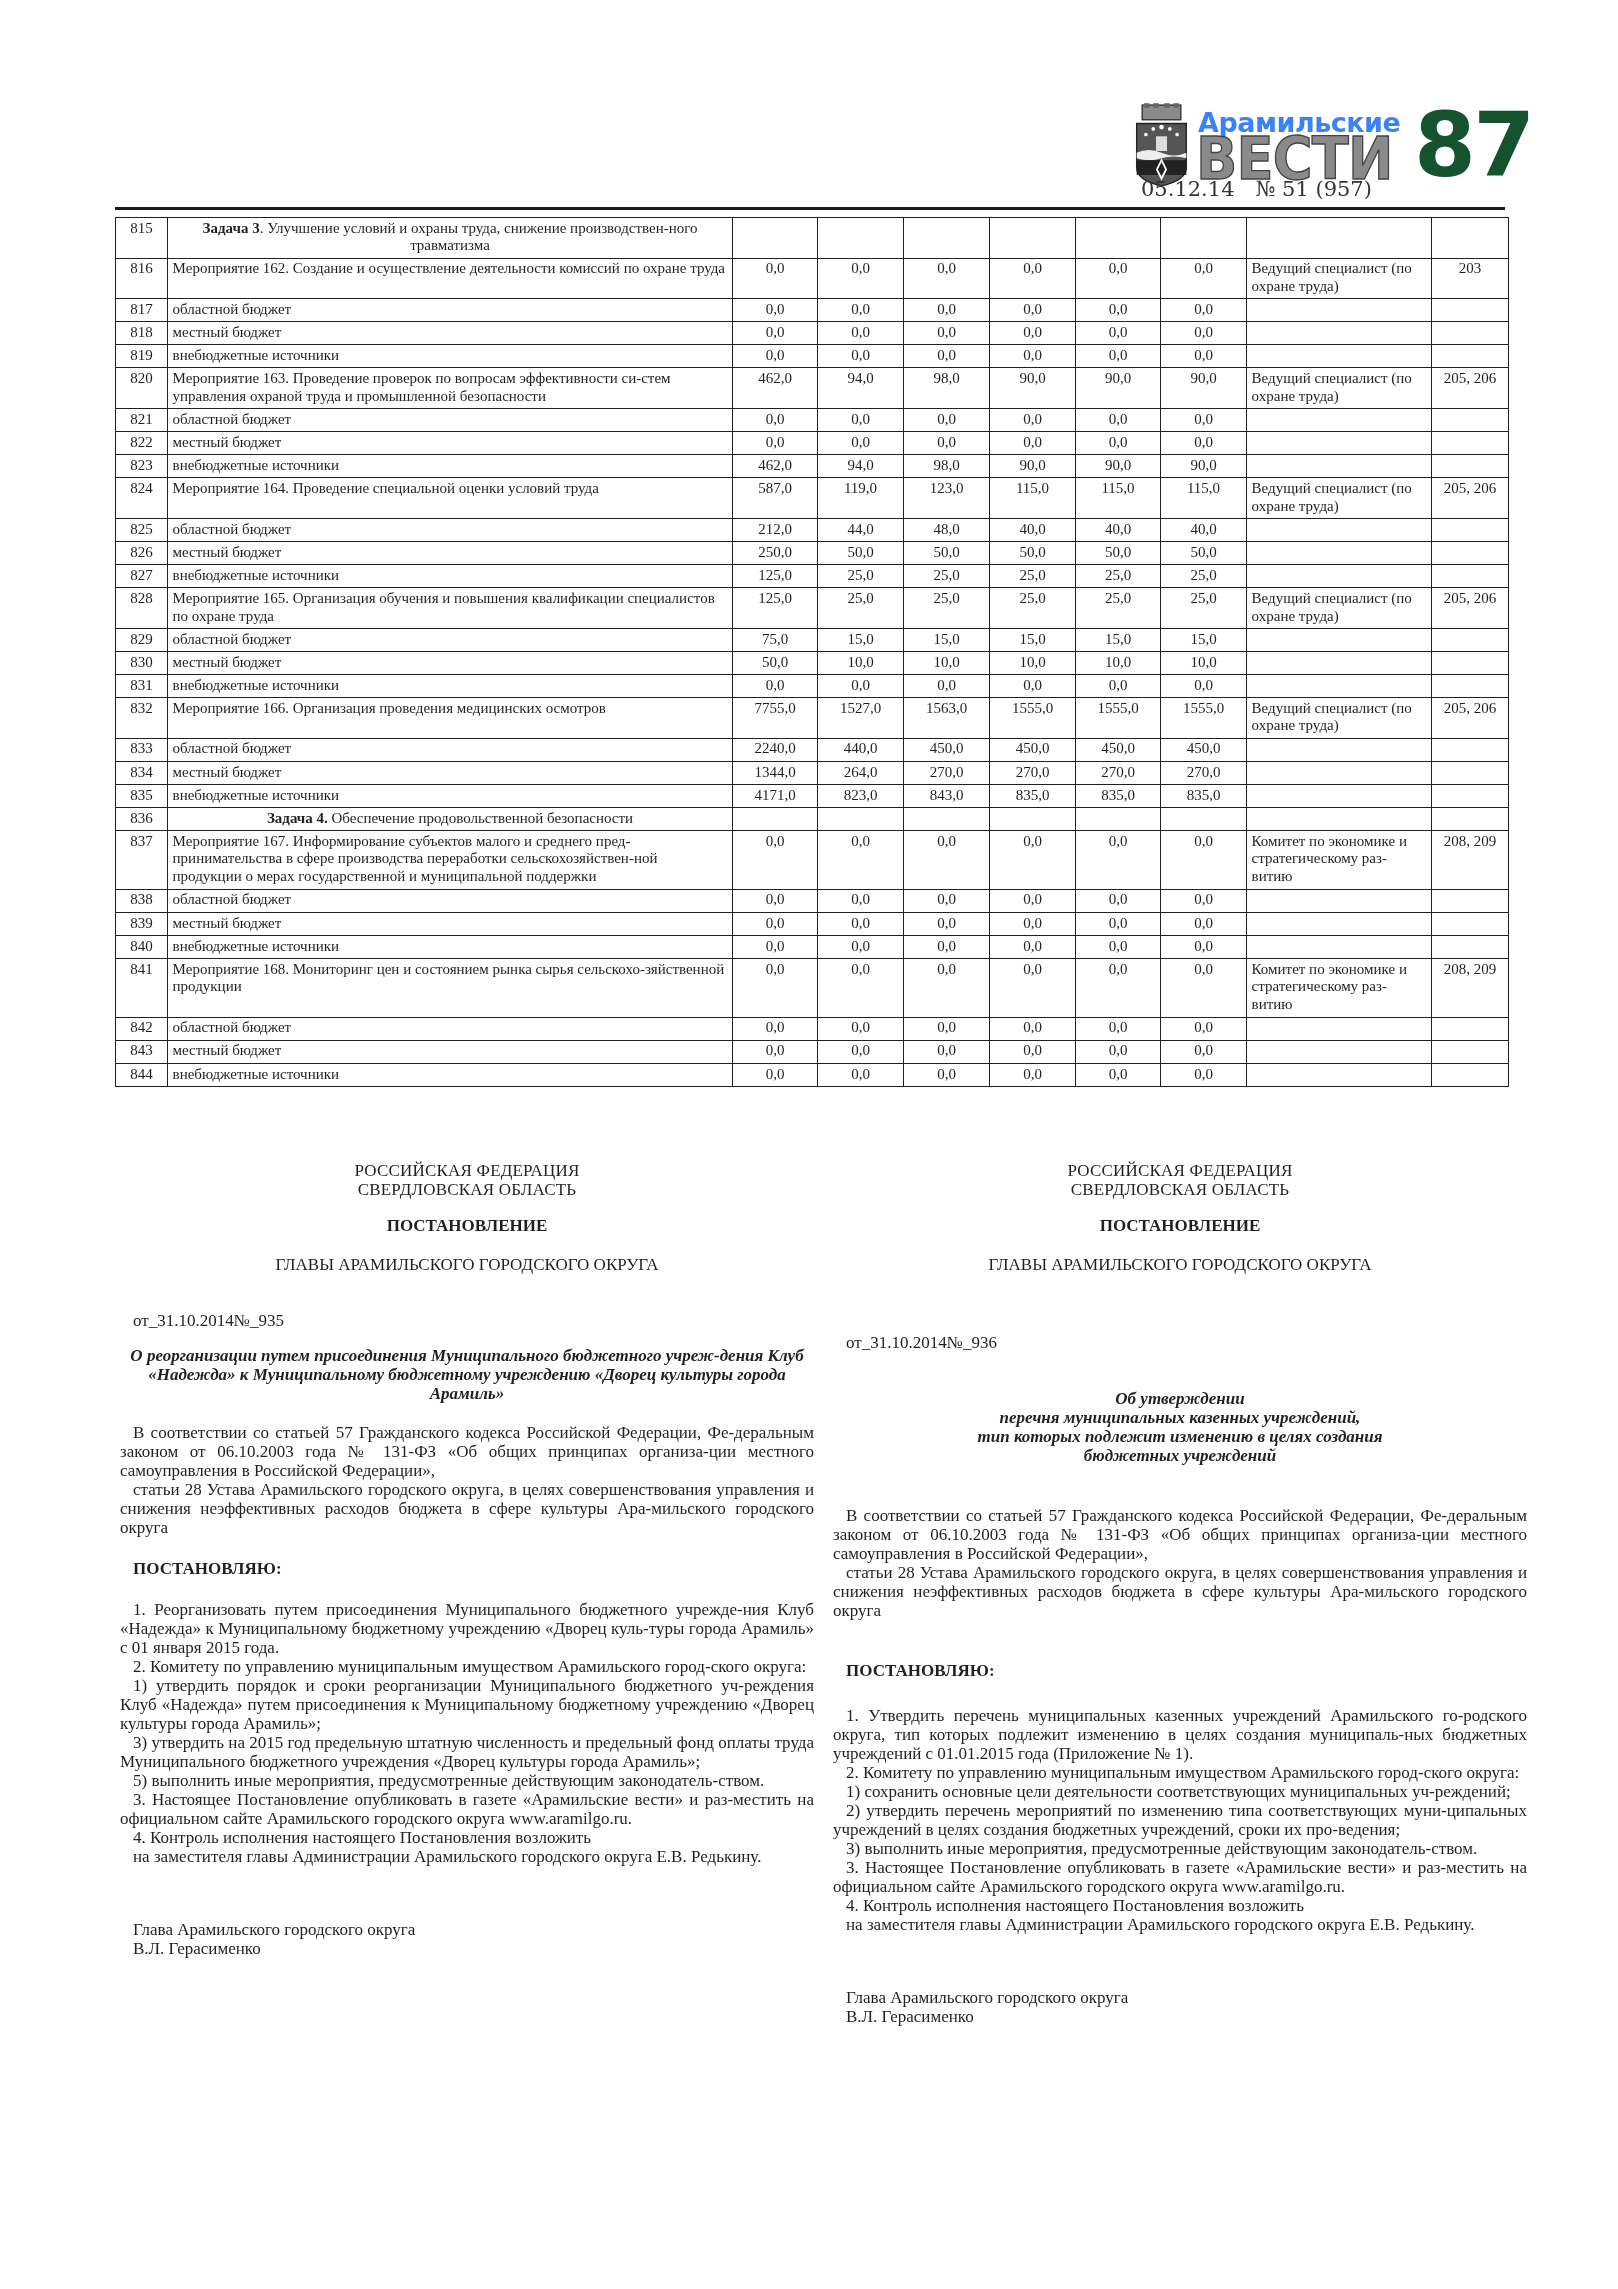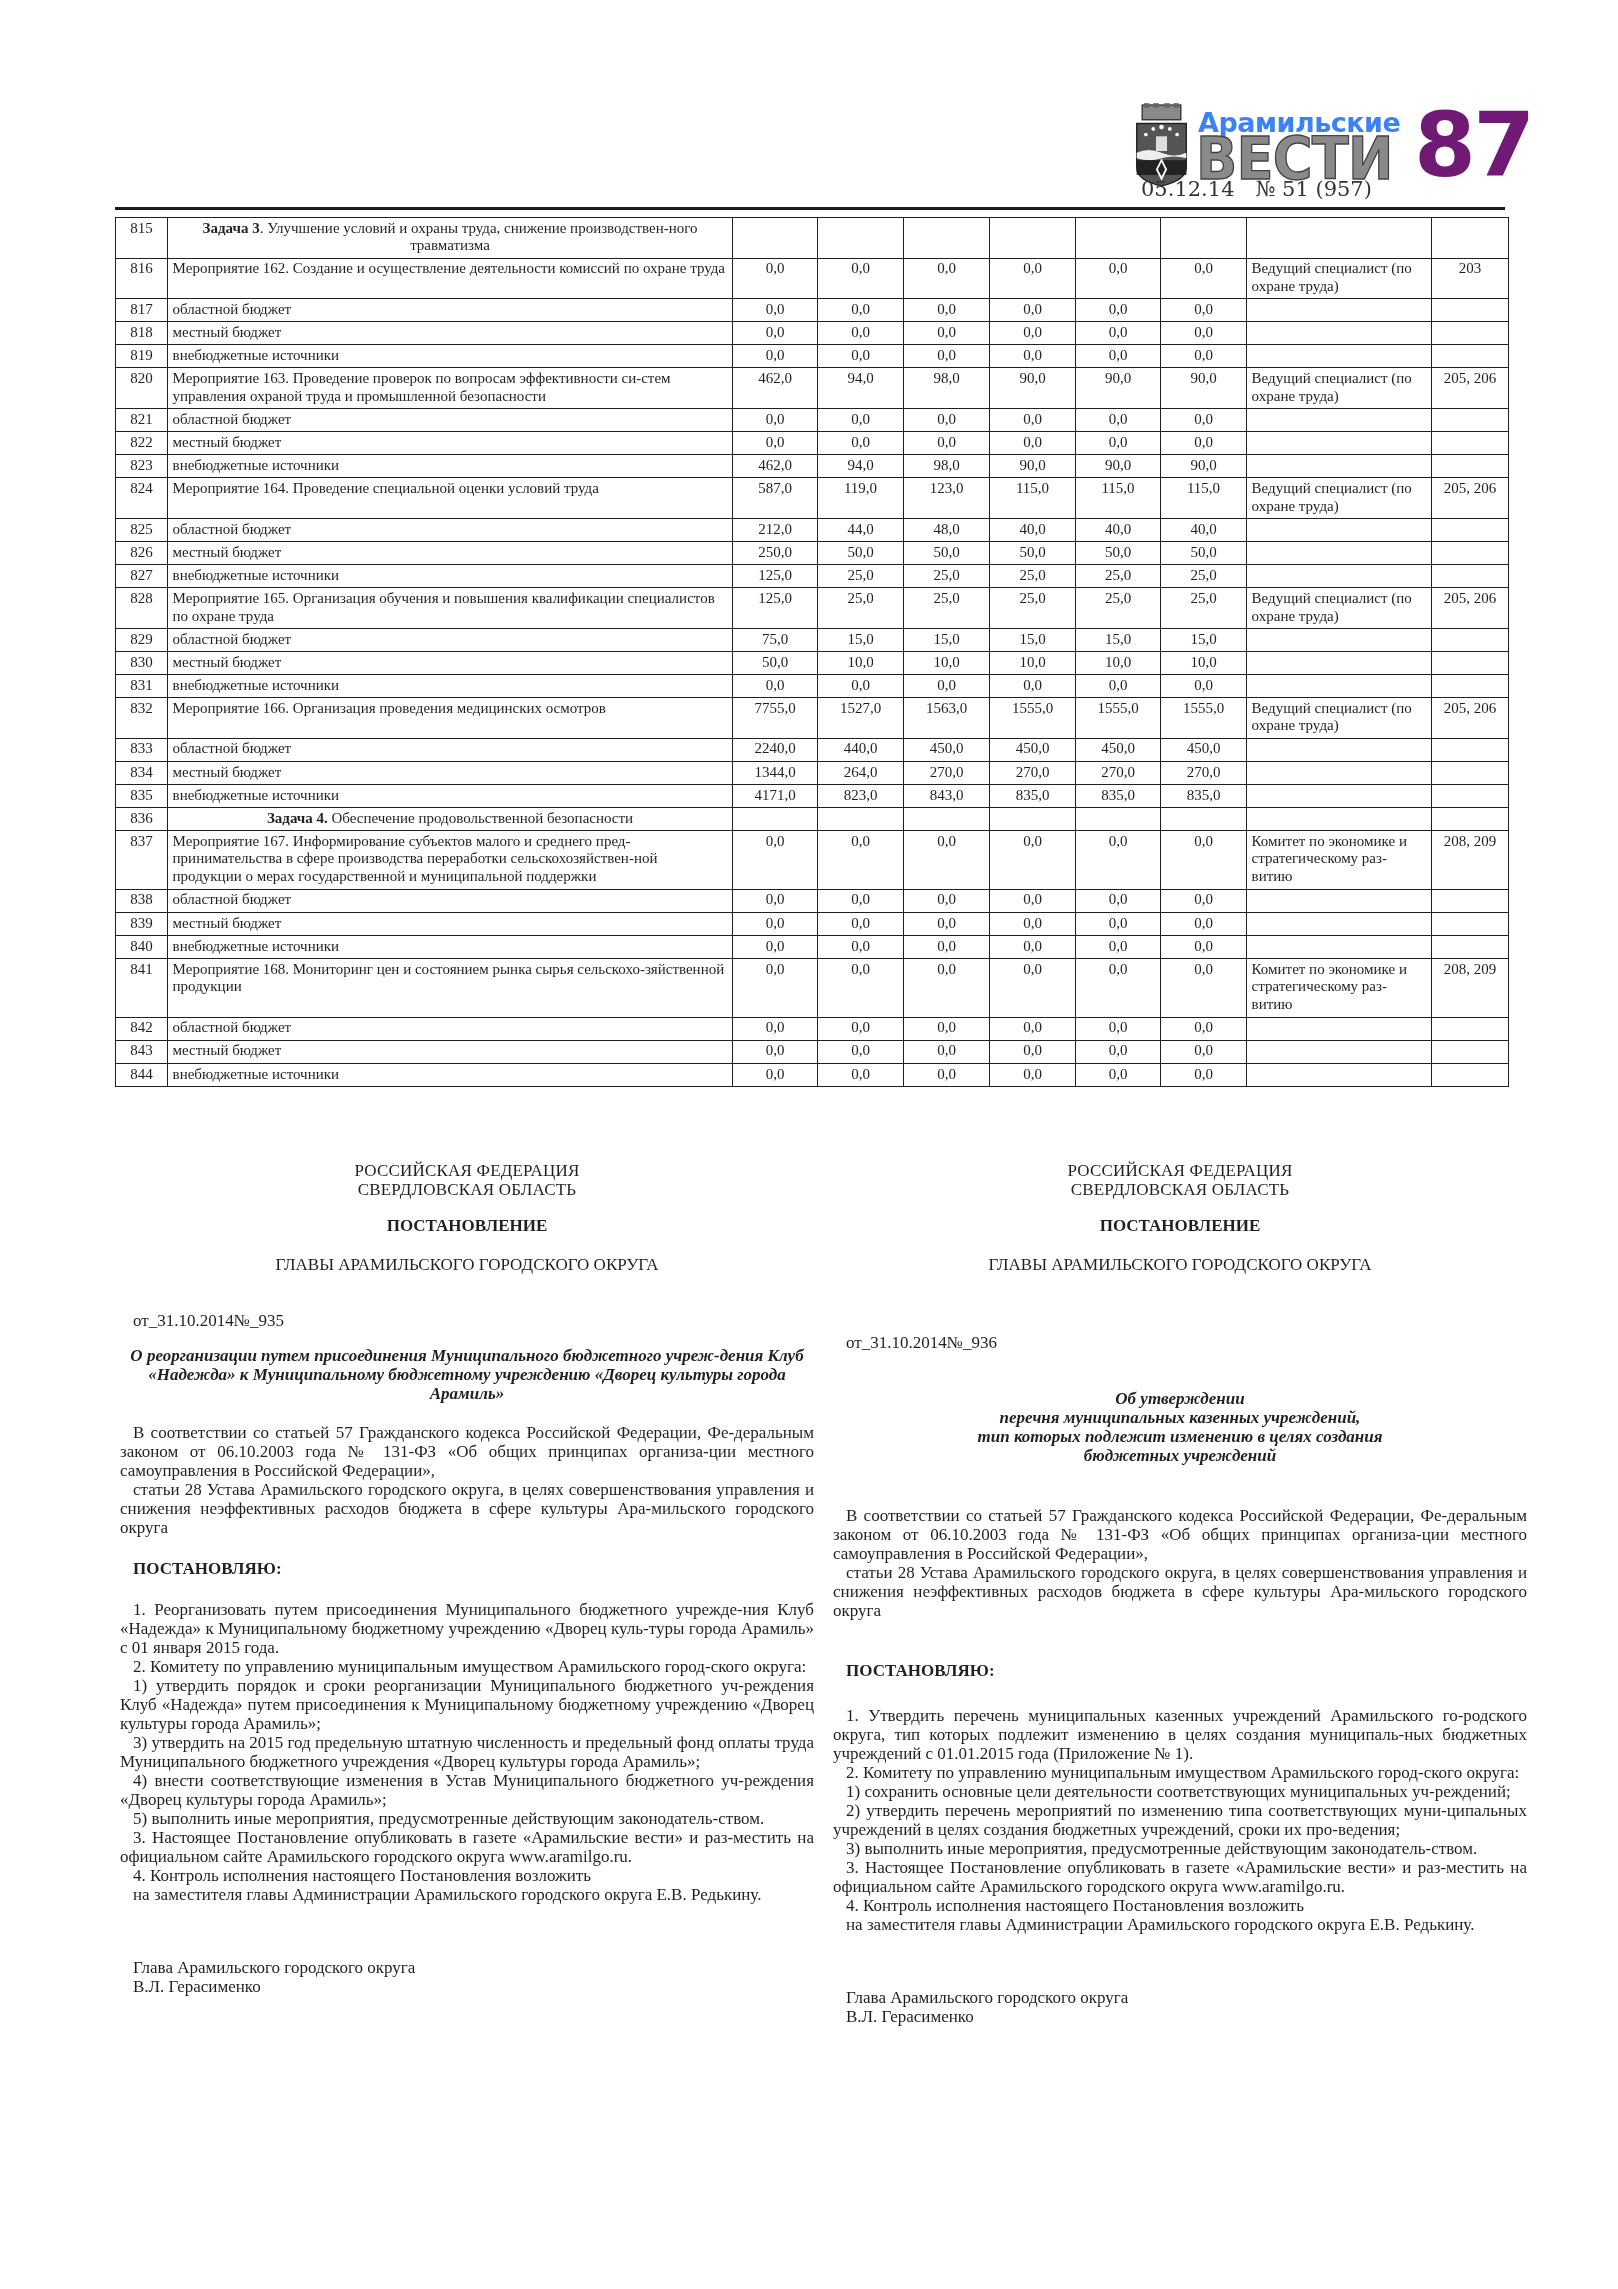--- a/index.html
+++ b/index.html
@@ -16,21 +16,21 @@
     position: absolute; left: 65px; top: 3.7px; font-family: "DejaVu Sans", sans-serif;
     font-size: 27px; font-weight: bold; color: #3b82f6; letter-spacing: -0.5px;
   }
   .brand-main {
     position: absolute; left: 63px; top: 26px; font-family: "DejaVu Sans", sans-serif;
     font-size: 59px; font-weight: bold; color: #8a8a8a; letter-spacing: -0.9px; line-height: 59px;
     -webkit-text-stroke: 1.4px #444; transform: scaleX(0.92); transform-origin: left;
   }
   .page-number {
     position: absolute; left: 281px; top: -1.8px; font-family: "DejaVu Sans", sans-serif;
-    font-size: 89px; font-weight: bold; color: #701a75; line-height: 89px; letter-spacing: -2.8px;
+    font-size: 89px; font-weight: bold; color: #14532d; line-height: 89px; letter-spacing: -2.8px;
   }
   .issue-line {
     position: absolute; left: 1133px; top: 177px; font-family: "DejaVu Serif", serif;
     font-size: 21px; color: #333;
   }
   .issue-line span { margin-right: 13px; margin-left: 8px; }
   .header-rule { position: absolute; left: 115px; top: 207px; width: 1390px; height: 2.8px; background: #1a1a1a; }
 
   
   table.budget {
@@ -485,21 +485,20 @@
   <div style="margin-top:20px">
     <p class="para">В соответствии со статьей 57 Гражданского кодекса Российской Федерации, Фе-деральным законом от 06.10.2003 года № 131-ФЗ «Об общих принципах организа-ции местного самоуправления в Российской Федерации»,</p>
     <p class="para">статьи 28 Устава Арамильского городского округа, в целях совершенствования управления и снижения неэффективных расходов бюджета в сфере культуры Ара-мильского городского округа</p>
   </div>
   <div class="ordain" style="margin-top:22px">ПОСТАНОВЛЯЮ:</div>
   <div style="margin-top:22px">
     <p class="para">1. Реорганизовать путем присоединения Муниципального бюджетного учрежде-ния Клуб «Надежда» к Муниципальному бюджетному учреждению «Дворец куль-туры города Арамиль» с 01 января 2015 года.</p>
     <p class="para">2. Комитету по управлению муниципальным имуществом Арамильского город-ского округа:</p>
     <p class="para">1) утвердить порядок и сроки реорганизации Муниципального бюджетного уч-реждения Клуб «Надежда» путем присоединения к Муниципальному бюджетному учреждению «Дворец культуры города Арамиль»;</p>
     <p class="para">3) утвердить на 2015 год предельную штатную численность и предельный фонд оплаты труда Муниципального бюджетного учреждения «Дворец культуры города Арамиль»;</p>
-    <p class="para">4) внести соответствующие изменения в Устав Муниципального бюджетного уч-реждения «Дворец культуры города Арамиль»;</p>
     <p class="para">5) выполнить иные мероприятия, предусмотренные действующим законодатель-ством.</p>
     <p class="para">3. Настоящее Постановление опубликовать в газете «Арамильские вести» и раз-местить на официальном сайте Арамильского городского округа www.aramilgo.ru.</p>
     <p class="para">4. Контроль исполнения настоящего Постановления возложить</p>
     <p class="para">на заместителя главы Администрации Арамильского городского округа Е.В. Редькину.</p>
   </div>
   <div class="sign" style="margin-top:54px">
     <span>Глава Арамильского городского округа</span>
     <span>В.Л. Герасименко</span>
   </div>
 </div>

